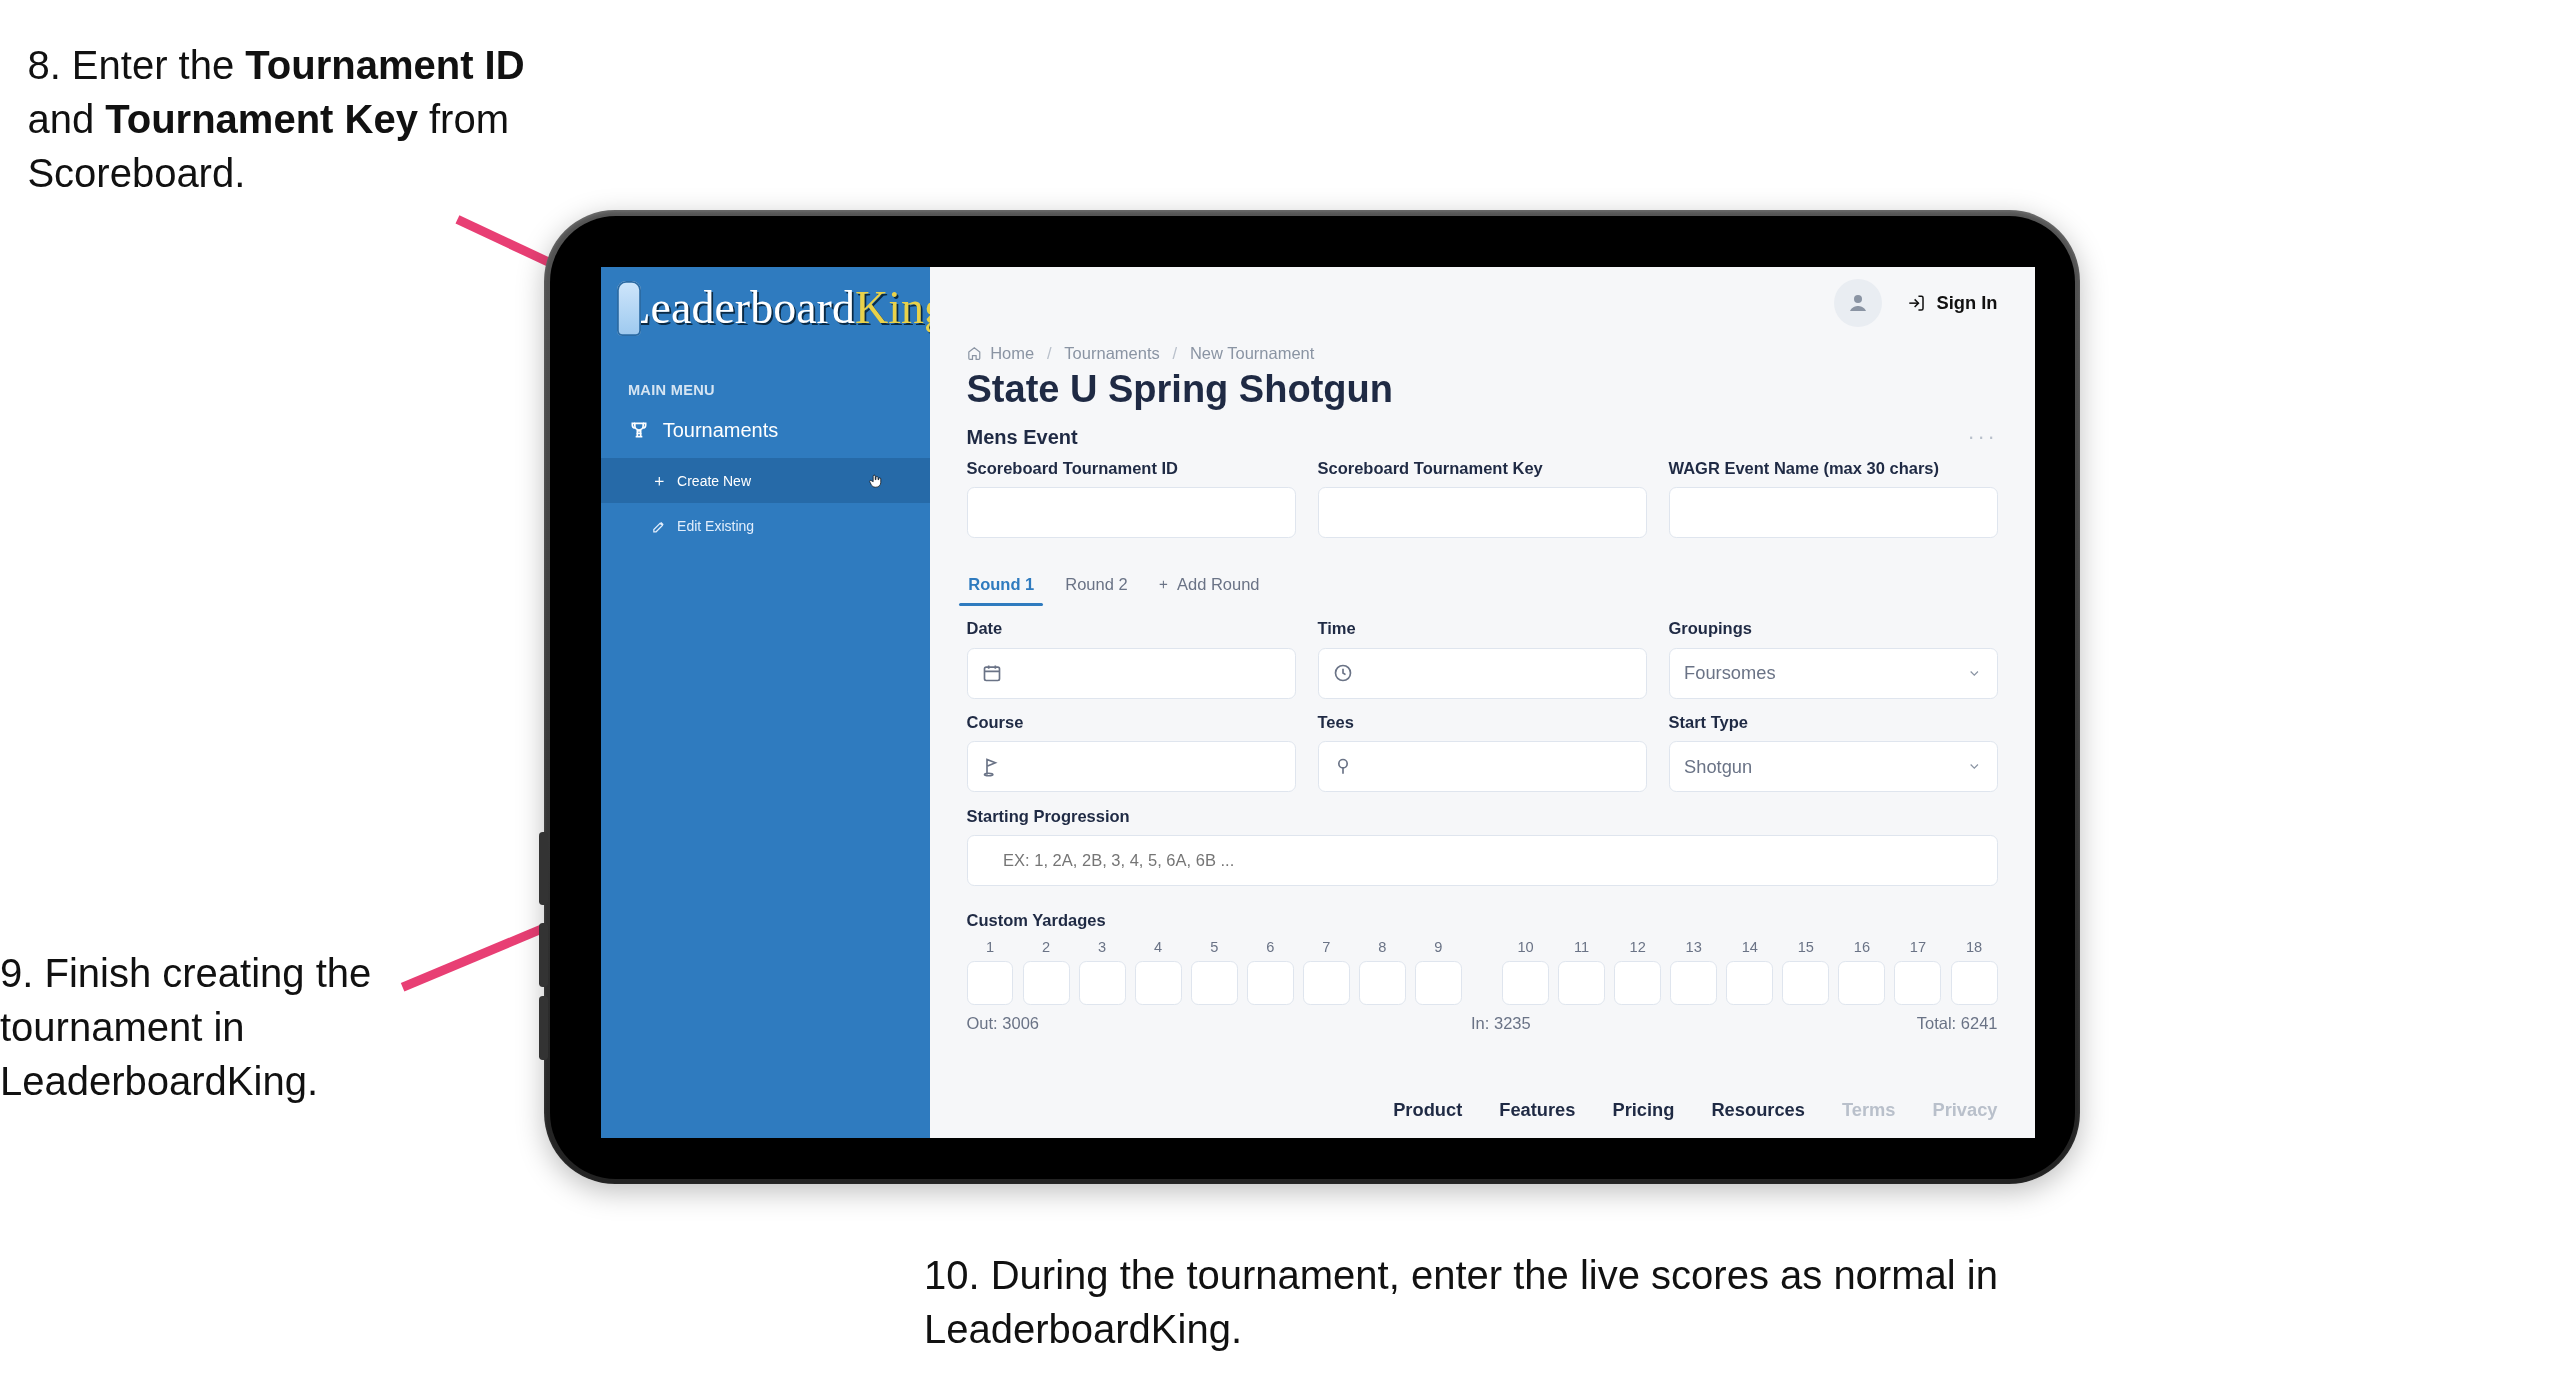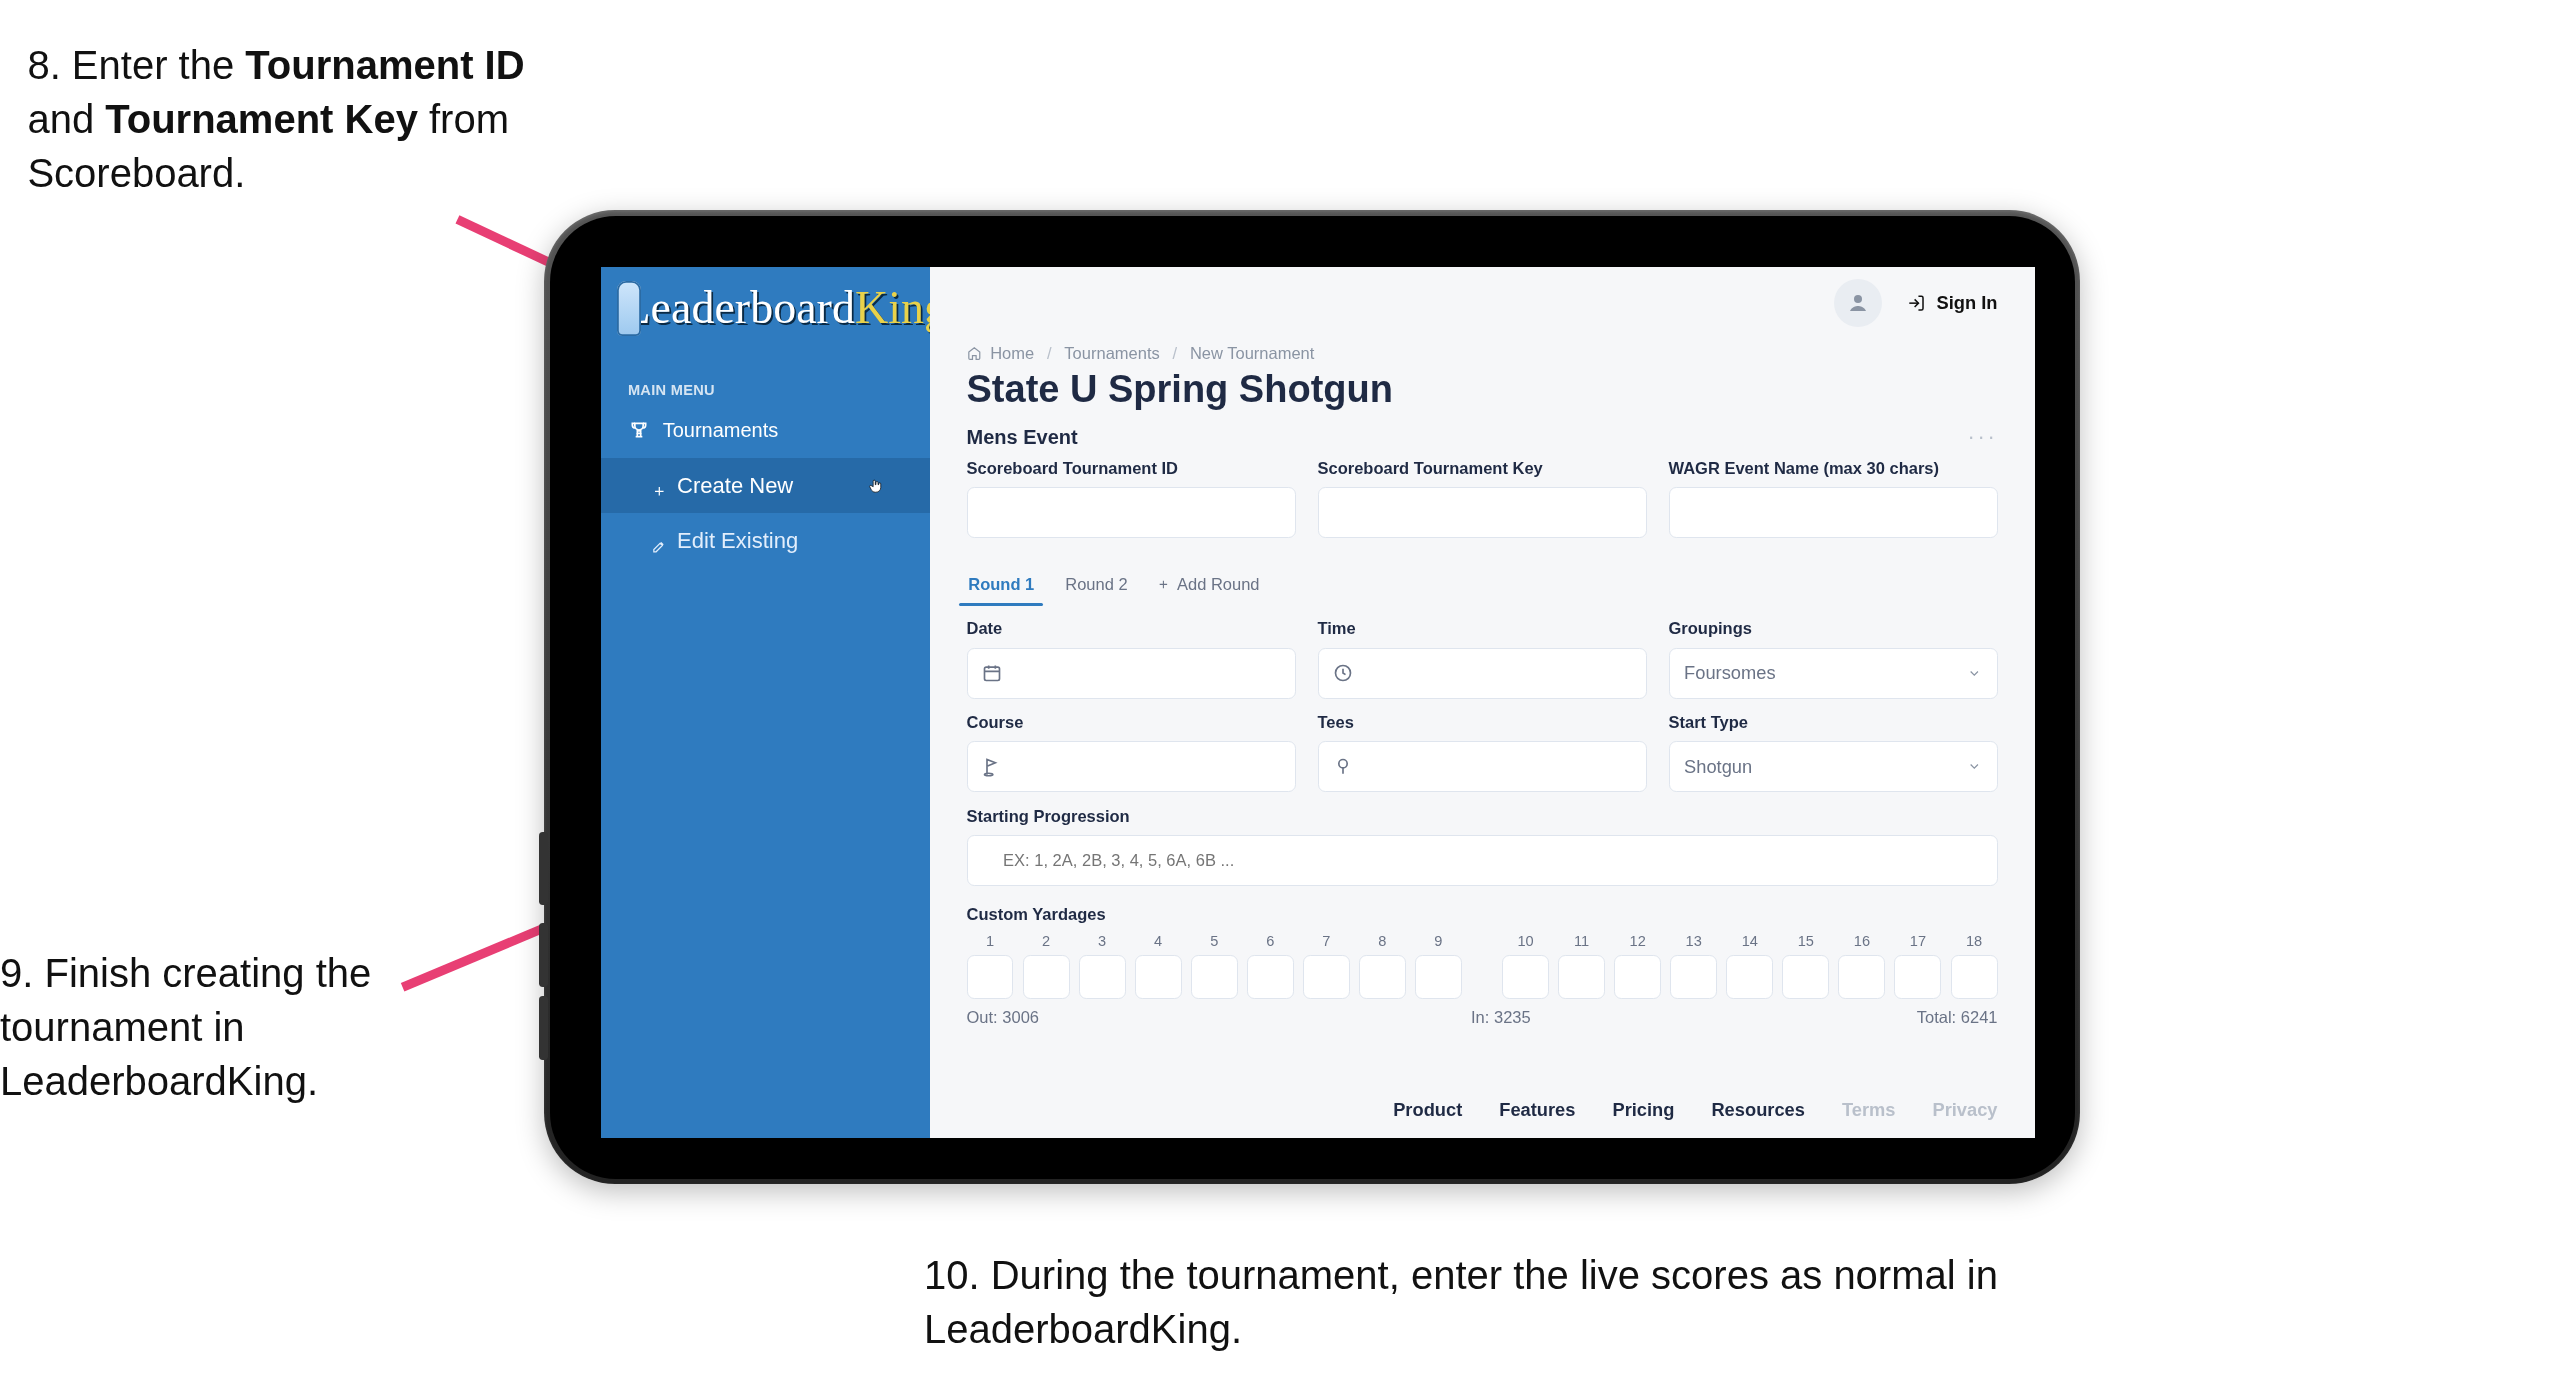--- a/index.html
+++ b/index.html
@@ -73,21 +73,21 @@
     color: rgba(255,255,255,.8); font-weight: 600; margin-top: 28px;
   }
   .nav-item {
     display: flex; align-items: center; gap: 12.8px;
     padding: 16.5px 27.4px; font-size: 20px; color: #fff; cursor: pointer;
   }
   .nav-item .ico { width: 22px; display: inline-flex; justify-content: center; }
   .subnav { display: flex; flex-direction: column; }
   .subnav .sub {
     display: flex; align-items: flex-end; gap: 11px;
-    padding: 14.6px 27.4px 14.6px 51px; font-size: 22px; color: #e2eefc; cursor: pointer;
+    padding: 14.6px 27.4px 14.6px 51px; font-size: 14px; color: #e2eefc; cursor: pointer;
   }
   .subnav .sub.active {
     background: #266aa8; color: #fff;
   }
   .plus-ic, .pen-ic, .trophy-ic { display:inline-flex; }
   .hand-cursor {
     position: absolute; top: 50%; right: 46px; transform: translateY(-50%);
     width: 16.5px; height: 20px; color:#fff;
   }
 
@@ -141,21 +141,21 @@
   .tab.active { color:#2f7bbf; font-weight:700; }
   .tab.active::after {
     content:""; position:absolute; left:-7.3px; right:-7.3px; bottom:-0.9px; height:2.7px; background:#2f7bbf; border-radius:2.7px;
   }
   .add-round { color:#6a7386; display:flex; align-items:center; gap:7.3px; cursor:pointer; }
 
   .row-space { height: 14.6px; }
   .full { padding: 0 37px; }
   .full .ctrl { width:100%; }
 
-  .custom-yard { padding: 0 37px; margin-top: 19px; }
+  .custom-yard { padding: 0 37px; margin-top: 25px; }
   .custom-yard .hdr { font-size: 16.5px; font-weight:700; color:#1f2a44; margin-bottom: 9.1px; }
   .holes {
     display:grid;
     grid-template-columns: repeat(9, 1fr) 22px repeat(9, 1fr);
     gap: 9.1px;
     align-items:end;
   }
   .hole .num { text-align:center; font-size:14.6px; color:#6a7386; margin-bottom:5.5px; }
   .hole .box {
     height: 44px; background:#fff; border:0.9px solid #dfe5ee; border-radius:7.3px;

